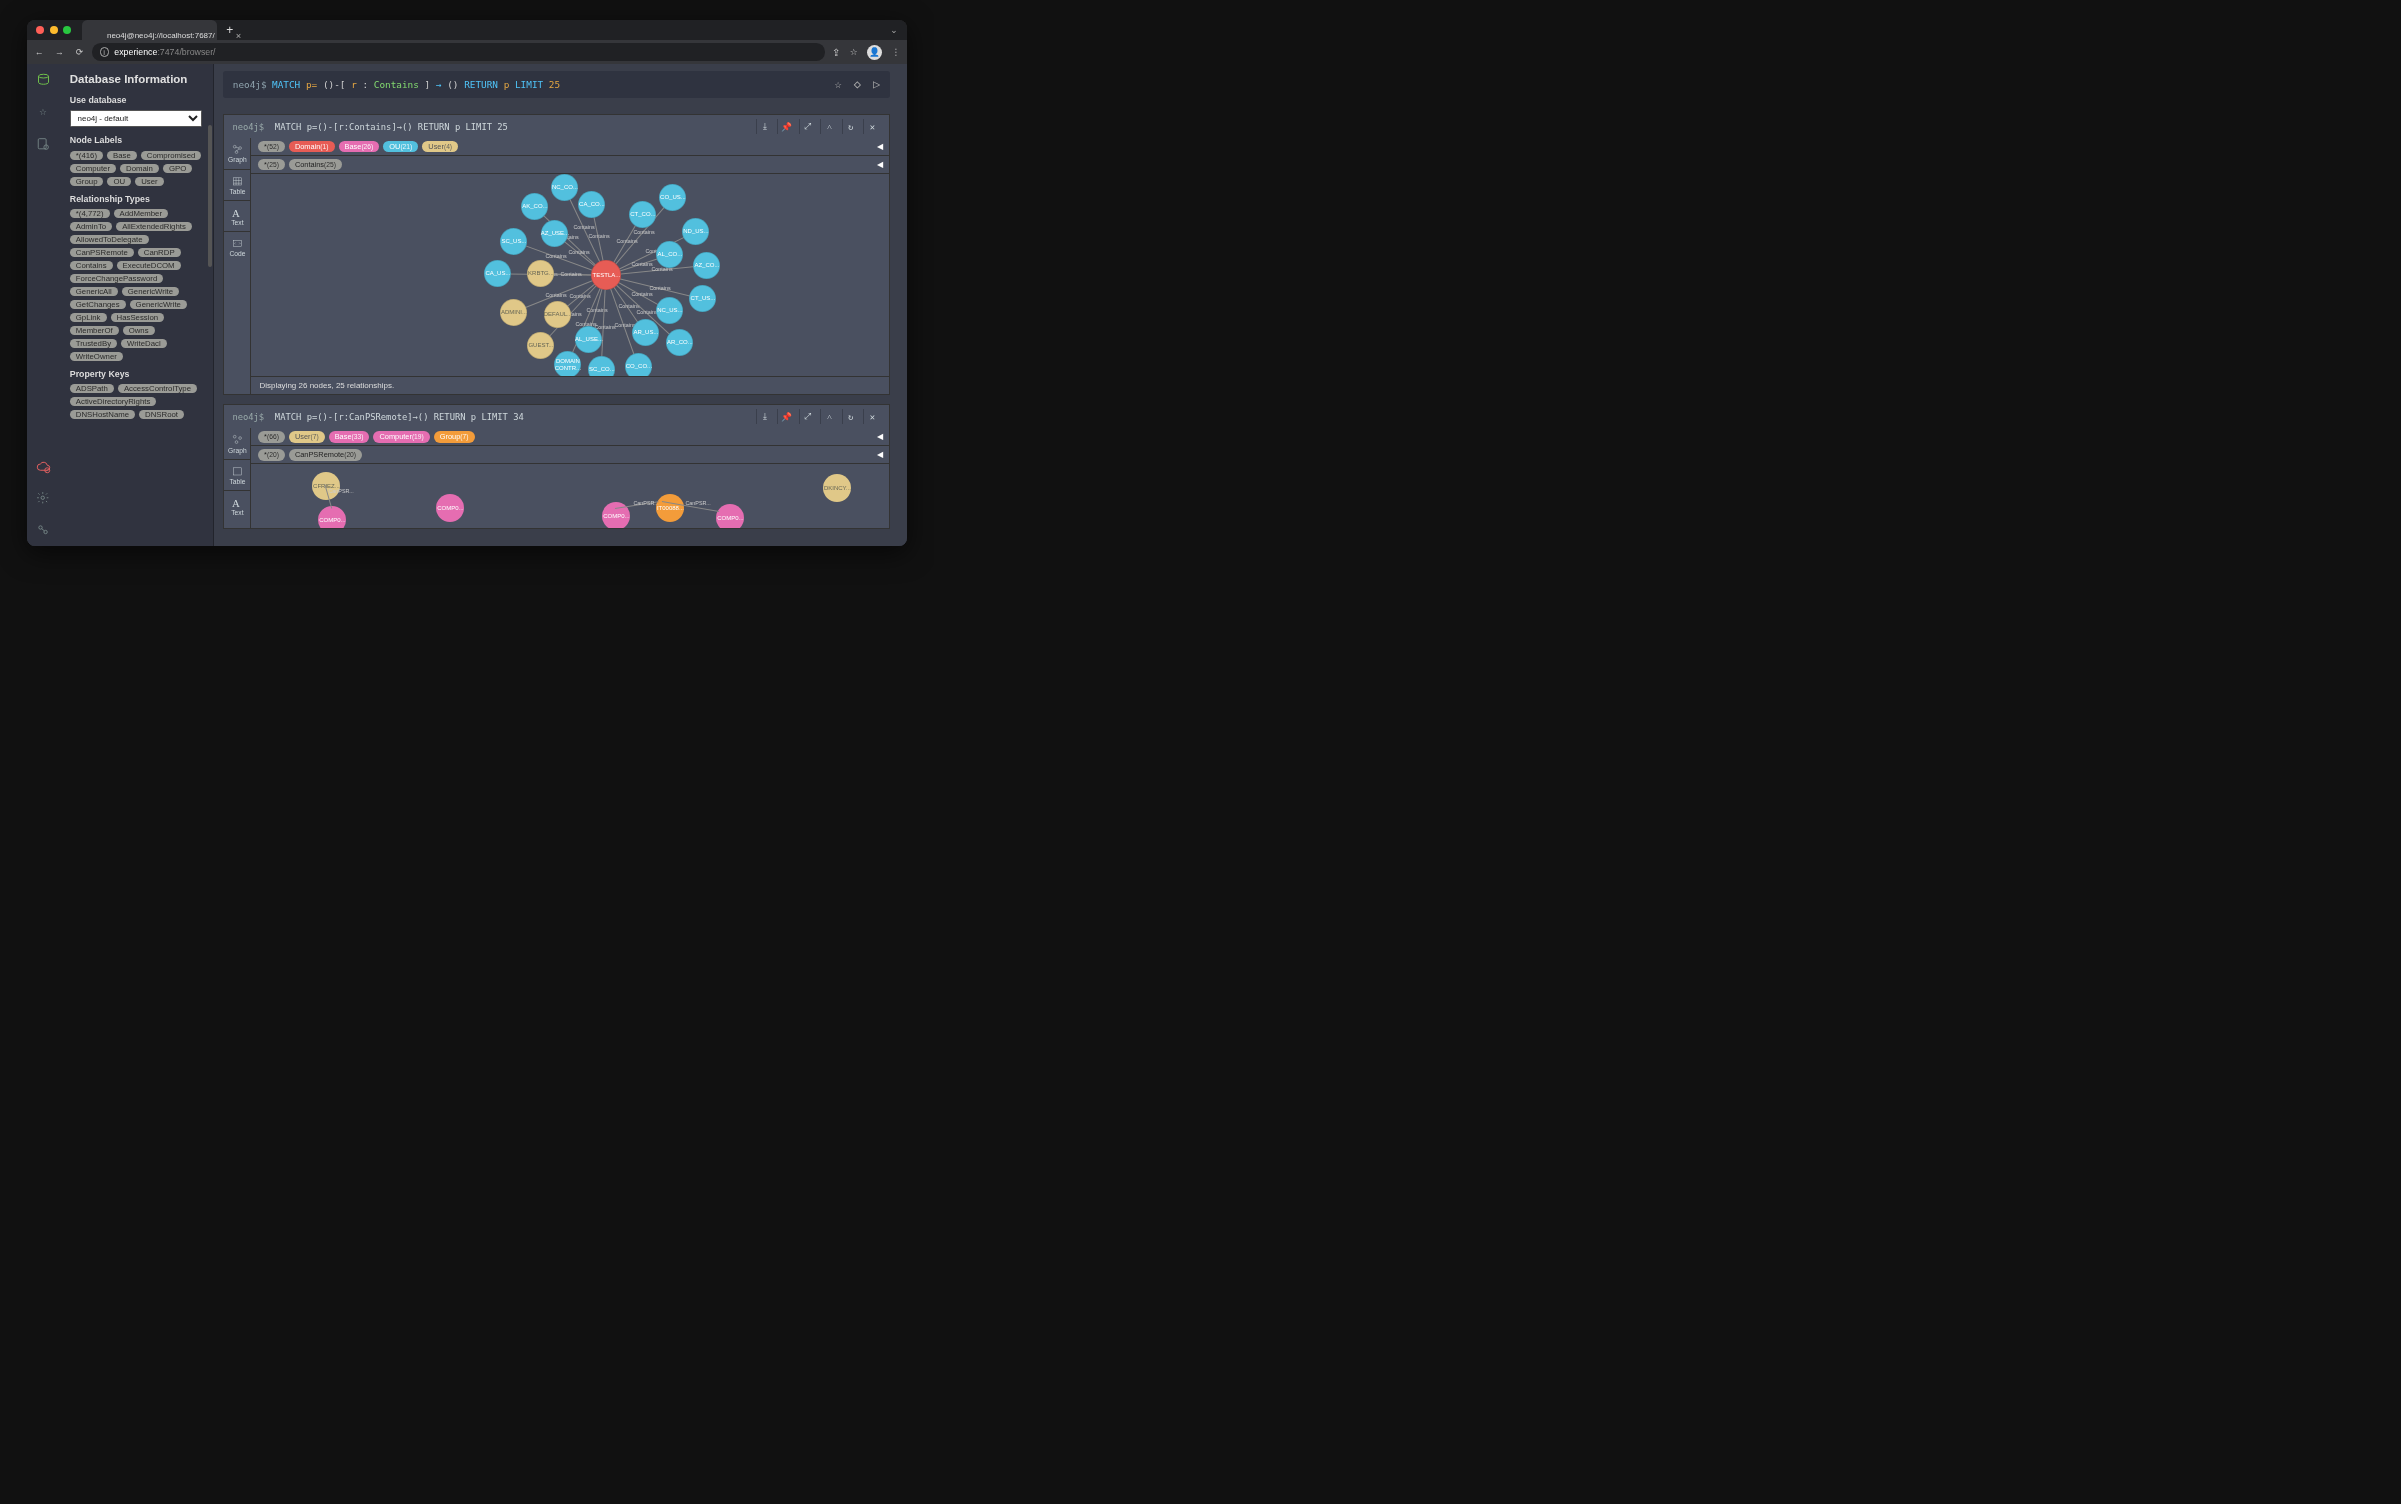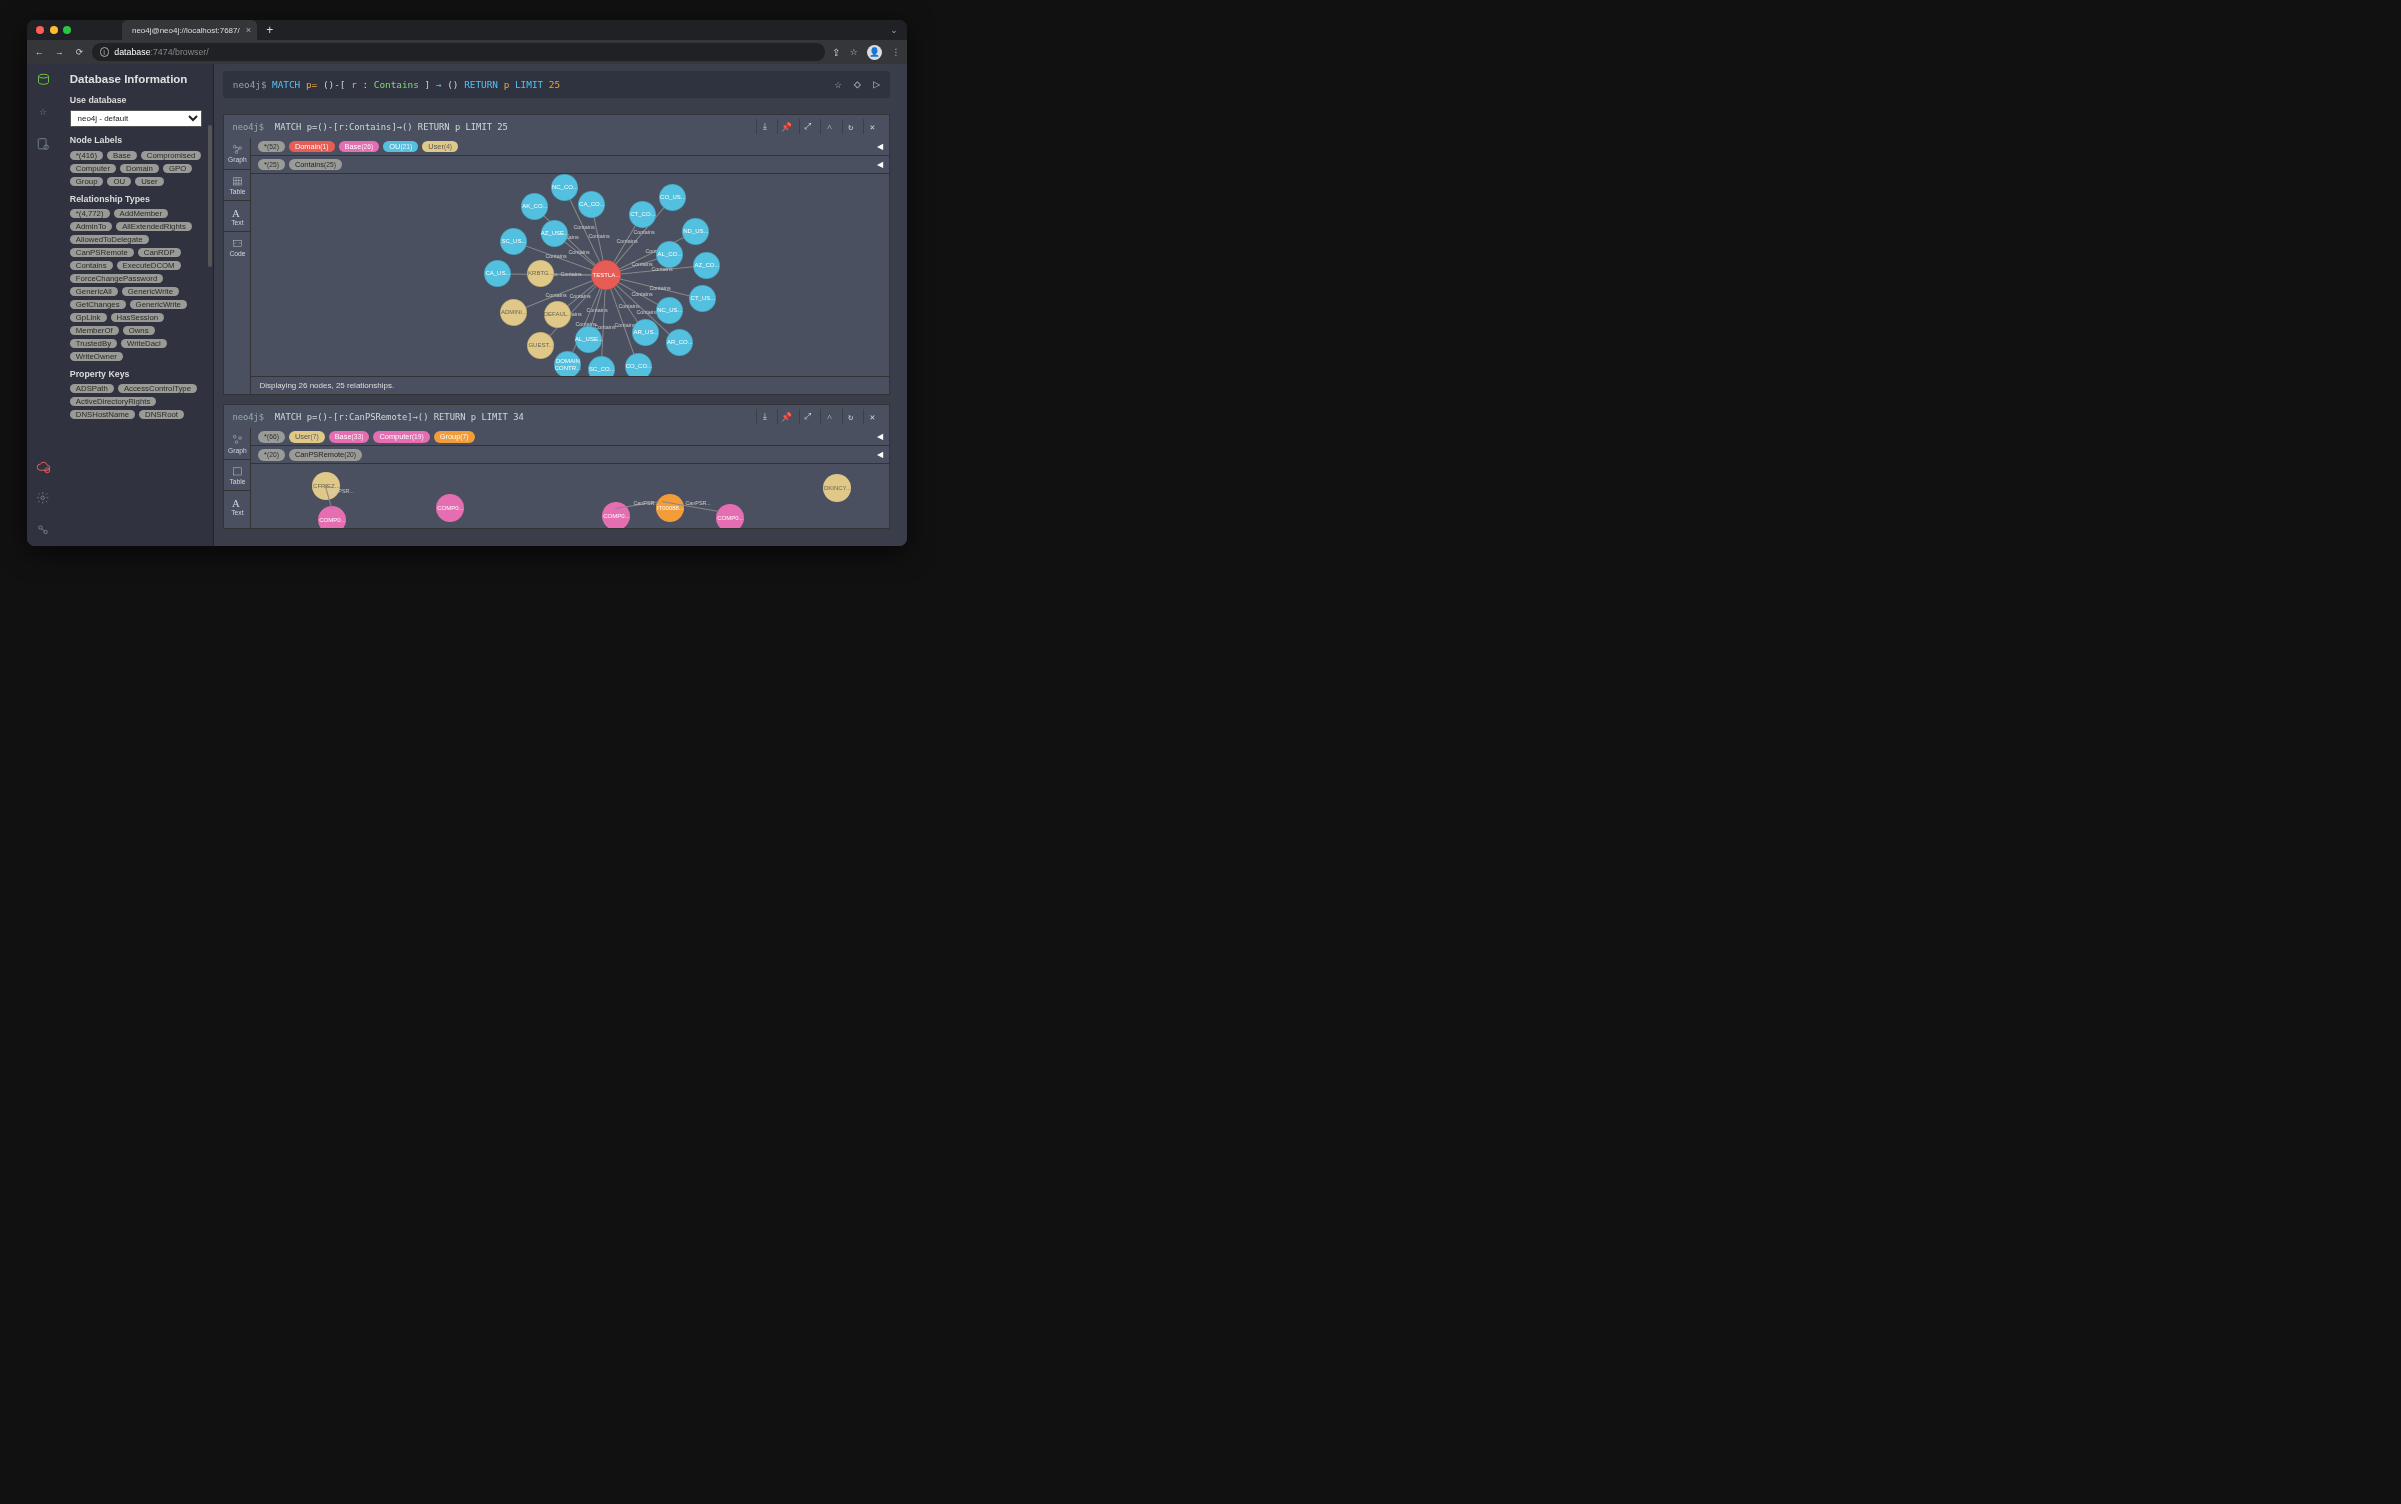--- a/index.html
+++ b/index.html
@@ -28,25 +28,24 @@
     background: #202124;
     display: flex;
     align-items: center;
     padding: 0 9.4px;
   }
   .traffic { display: flex; gap: 5.4px; margin-right: 10.8px; }
   .dot { width: 8px; height: 8px; border-radius: 50%; }
   .dot.r { background: #ff5f57; } .dot.y { background: #febc2e; } .dot.g { background: #28c840; }
   .tab {
     background: #35363a; color: #ddd;
-    height: 100%; display:flex; align-items:center;
-    padding: 0 8px; font-size: 8px; gap:2px;
+    height: 100%; display:flex; align-items:flex-end;
+    padding: 0 8px; font-size: 8px; gap:17px;
     border-radius: 5.4px 5.4px 0 0;
     max-width: 135px;
-    margin-left: 40px;
   }
   .tab svg { width:9.4px; height:9.4px; }
   .tab-x { color:#aaa; margin-left:4px; font-size:9.4px; line-height:1; }
   .tab-plus { margin-left:9.4px; color:#ddd; font-size:12px; }
   .chev { margin-left:auto; color:#aaa; }
   
   .urlbar {
     height: 24px;
     background: #35363a;
     display:flex; align-items:center;
@@ -214,21 +213,21 @@
   </div>
 
   <div class="urlbar">
     <div class="nav-icons">
       <span>←</span>
       <span>→</span>
       <span>⟳</span>
     </div>
     <div class="addr">
       <span class="info-icon">i</span>
-      <span><span class="host">database</span><span class="rest">:7474/browser/</span></span>
+      <span><span class="host">experience</span><span class="rest">:7474/browser/</span></span>
     </div>
     <div class="right-icons">
       <span style="font-size:10px;">⇪</span>
       <span>☆</span>
       <span class="avatar">👤</span>
       <span>⋮</span>
     </div>
   </div>
 
   <div class="app">

